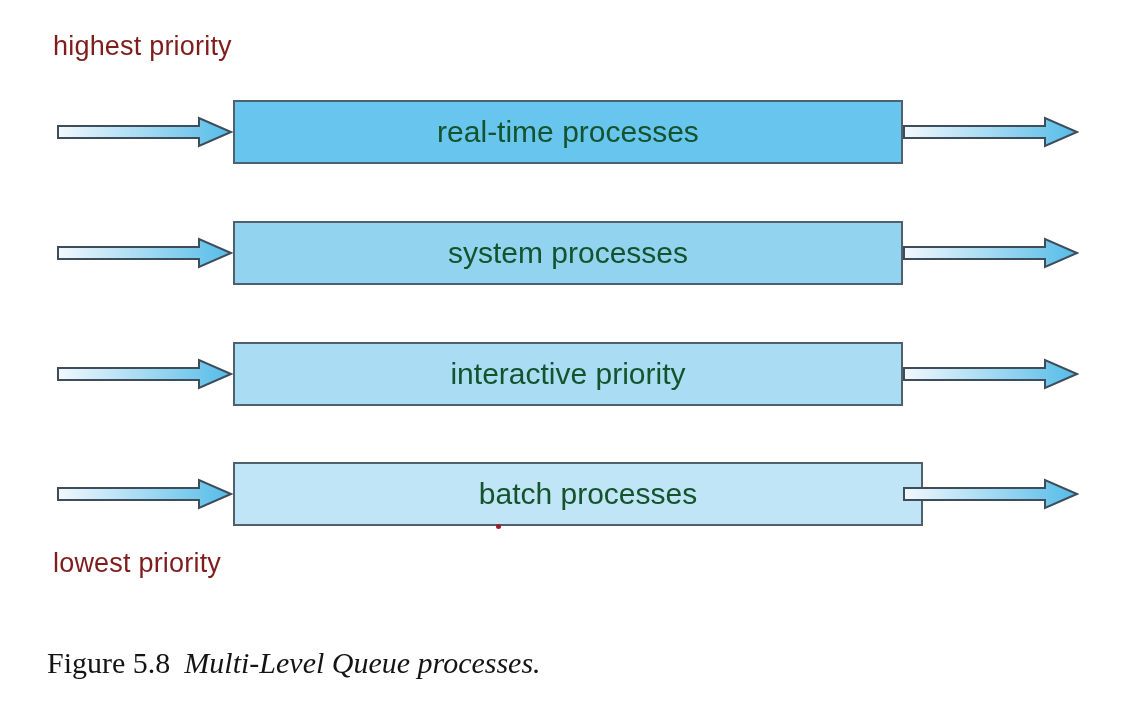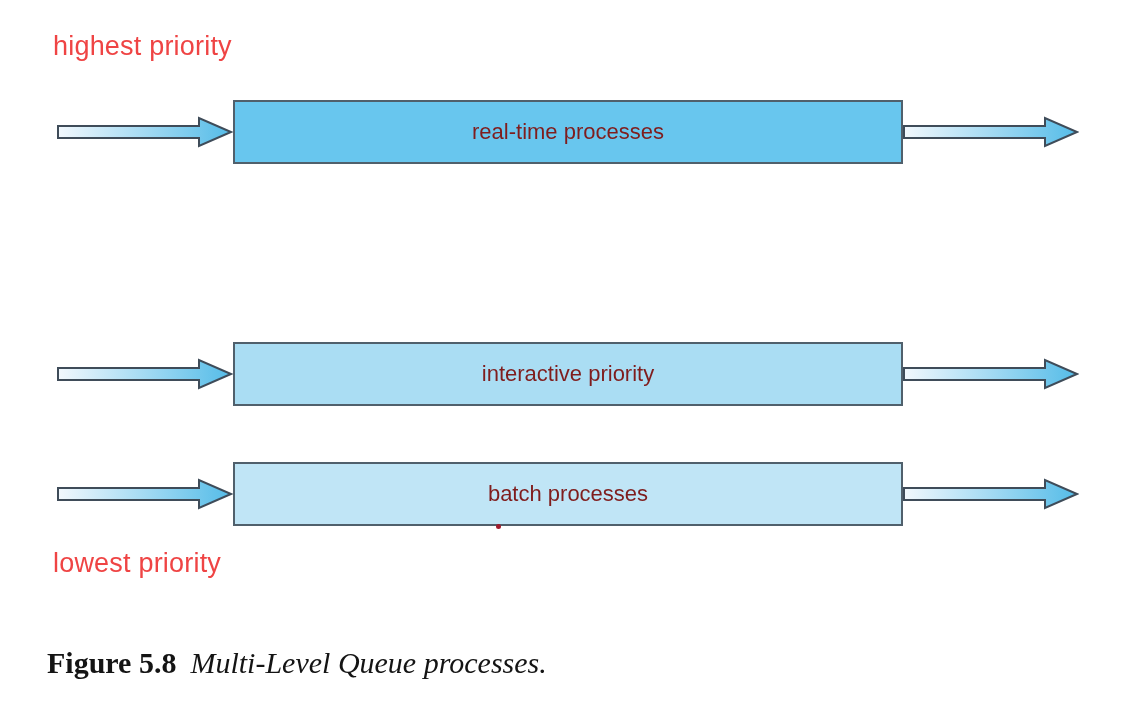--- a/index.html
+++ b/index.html
@@ -12,21 +12,21 @@
     position: relative;
     width: 1132px;
     height: 704px;
     background: #ffffff;
     overflow: hidden;
   }
   .priority-label {
     position: absolute;
     left: 53px;
     font-size: 27px;
-    color: #ef4444;
+    color: #7f1d1d;
     letter-spacing: 0.2px;
     white-space: nowrap;
   }
   .priority-label.top { top: 31px; }
   .priority-label.bottom { top: 548px; text-align: center; }
 
   .queue-row {
     position: absolute;
     left: 0;
     width: 1132px;
@@ -42,22 +42,22 @@
     left: 233px;
     top: 0;
     width: 666px;
     height: 60px;
     border: 2px solid #50606c;
     display: flex;
     align-items: center;
     justify-content: center;
   }
   .queue-label {
-    font-size: 22px;
-    color: #7f1d1d;
+    font-size: 30px;
+    color: #14532d;
     white-space: nowrap;
     text-align: center;
   }
   .arrow-svg {
     position: absolute;
     top: 15px;
     width: 176px;
     height: 34px;
     display: block;
   }
@@ -76,21 +76,21 @@
   .caption {
     position: absolute;
     left: 47px;
     top: 646px;
     font-family: "Liberation Serif", serif;
     font-size: 30px;
     color: #141414;
     white-space: nowrap;
   }
   .fig-num {
-    font-weight: bold;
+    font-weight: normal;
     margin-right: 14px;
   }
   .fig-title {
     font-style: italic;
   }
   .defs-holder { position: absolute; width: 0; height: 0; }
 </style>
 </head>
 <body>
 
@@ -112,38 +112,49 @@
       <polygon points="1,11 142,11 142,3 174,17 142,31 142,23 1,23" fill="url(#arrowGrad)" stroke-width="2" stroke="#3f4c59"></polygon>
     </svg>
     <div class="queue-box" style="background-color: rgb(104, 198, 238);">
       <span class="queue-label">real-time processes</span>
     </div>
     <svg class="arrow-svg right" viewBox="0 0 176 34">
       <polygon points="1,11 142,11 142,3 174,17 142,31 142,23 1,23" fill="url(#arrowGrad)" stroke-width="2" stroke="#3f4c59"></polygon>
     </svg>
   </div>
 
+  <div class="queue-row r1">
+    <svg class="arrow-svg left" viewBox="0 0 176 34">
+      <polygon points="1,11 142,11 142,3 174,17 142,31 142,23 1,23" fill="url(#arrowGrad)" stroke-width="2" stroke="#3f4c59"></polygon>
+    </svg>
+    <div class="queue-box" style="background-color: rgb(146, 211, 240);">
+      <span class="queue-label">system processes</span>
+    </div>
+    <svg class="arrow-svg right" viewBox="0 0 176 34">
+      <polygon points="1,11 142,11 142,3 174,17 142,31 142,23 1,23" fill="url(#arrowGrad)" stroke-width="2" stroke="#3f4c59"></polygon>
+    </svg>
+  </div>
 
   <div class="queue-row r2">
     <svg class="arrow-svg left" viewBox="0 0 176 34">
       <polygon points="1,11 142,11 142,3 174,17 142,31 142,23 1,23" fill="url(#arrowGrad)" stroke-width="2" stroke="#3f4c59"></polygon>
     </svg>
     <div class="queue-box" style="background-color: rgb(170, 221, 243);">
       <span class="queue-label">interactive priority</span>
     </div>
     <svg class="arrow-svg right" viewBox="0 0 176 34">
       <polygon points="1,11 142,11 142,3 174,17 142,31 142,23 1,23" fill="url(#arrowGrad)" stroke-width="2" stroke="#3f4c59"></polygon>
     </svg>
   </div>
 
   <div class="queue-row r3">
     <svg class="arrow-svg left" viewBox="0 0 176 34">
       <polygon points="1,11 142,11 142,3 174,17 142,31 142,23 1,23" fill="url(#arrowGrad)" stroke-width="2" stroke="#3f4c59"></polygon>
     </svg>
-    <div class="queue-box" style="background-color: rgb(192, 229, 246);">
+    <div class="queue-box" style="background-color: rgb(192, 229, 246); padding-left: 20px;">
       <span class="queue-label">batch processes</span>
     </div>
     <svg class="arrow-svg right" viewBox="0 0 176 34">
       <polygon points="1,11 142,11 142,3 174,17 142,31 142,23 1,23" fill="url(#arrowGrad)" stroke-width="2" stroke="#3f4c59"></polygon>
     </svg>
   </div>
 
   <div class="red-dot"></div>
 
   <div class="priority-label bottom">lowest priority</div>

